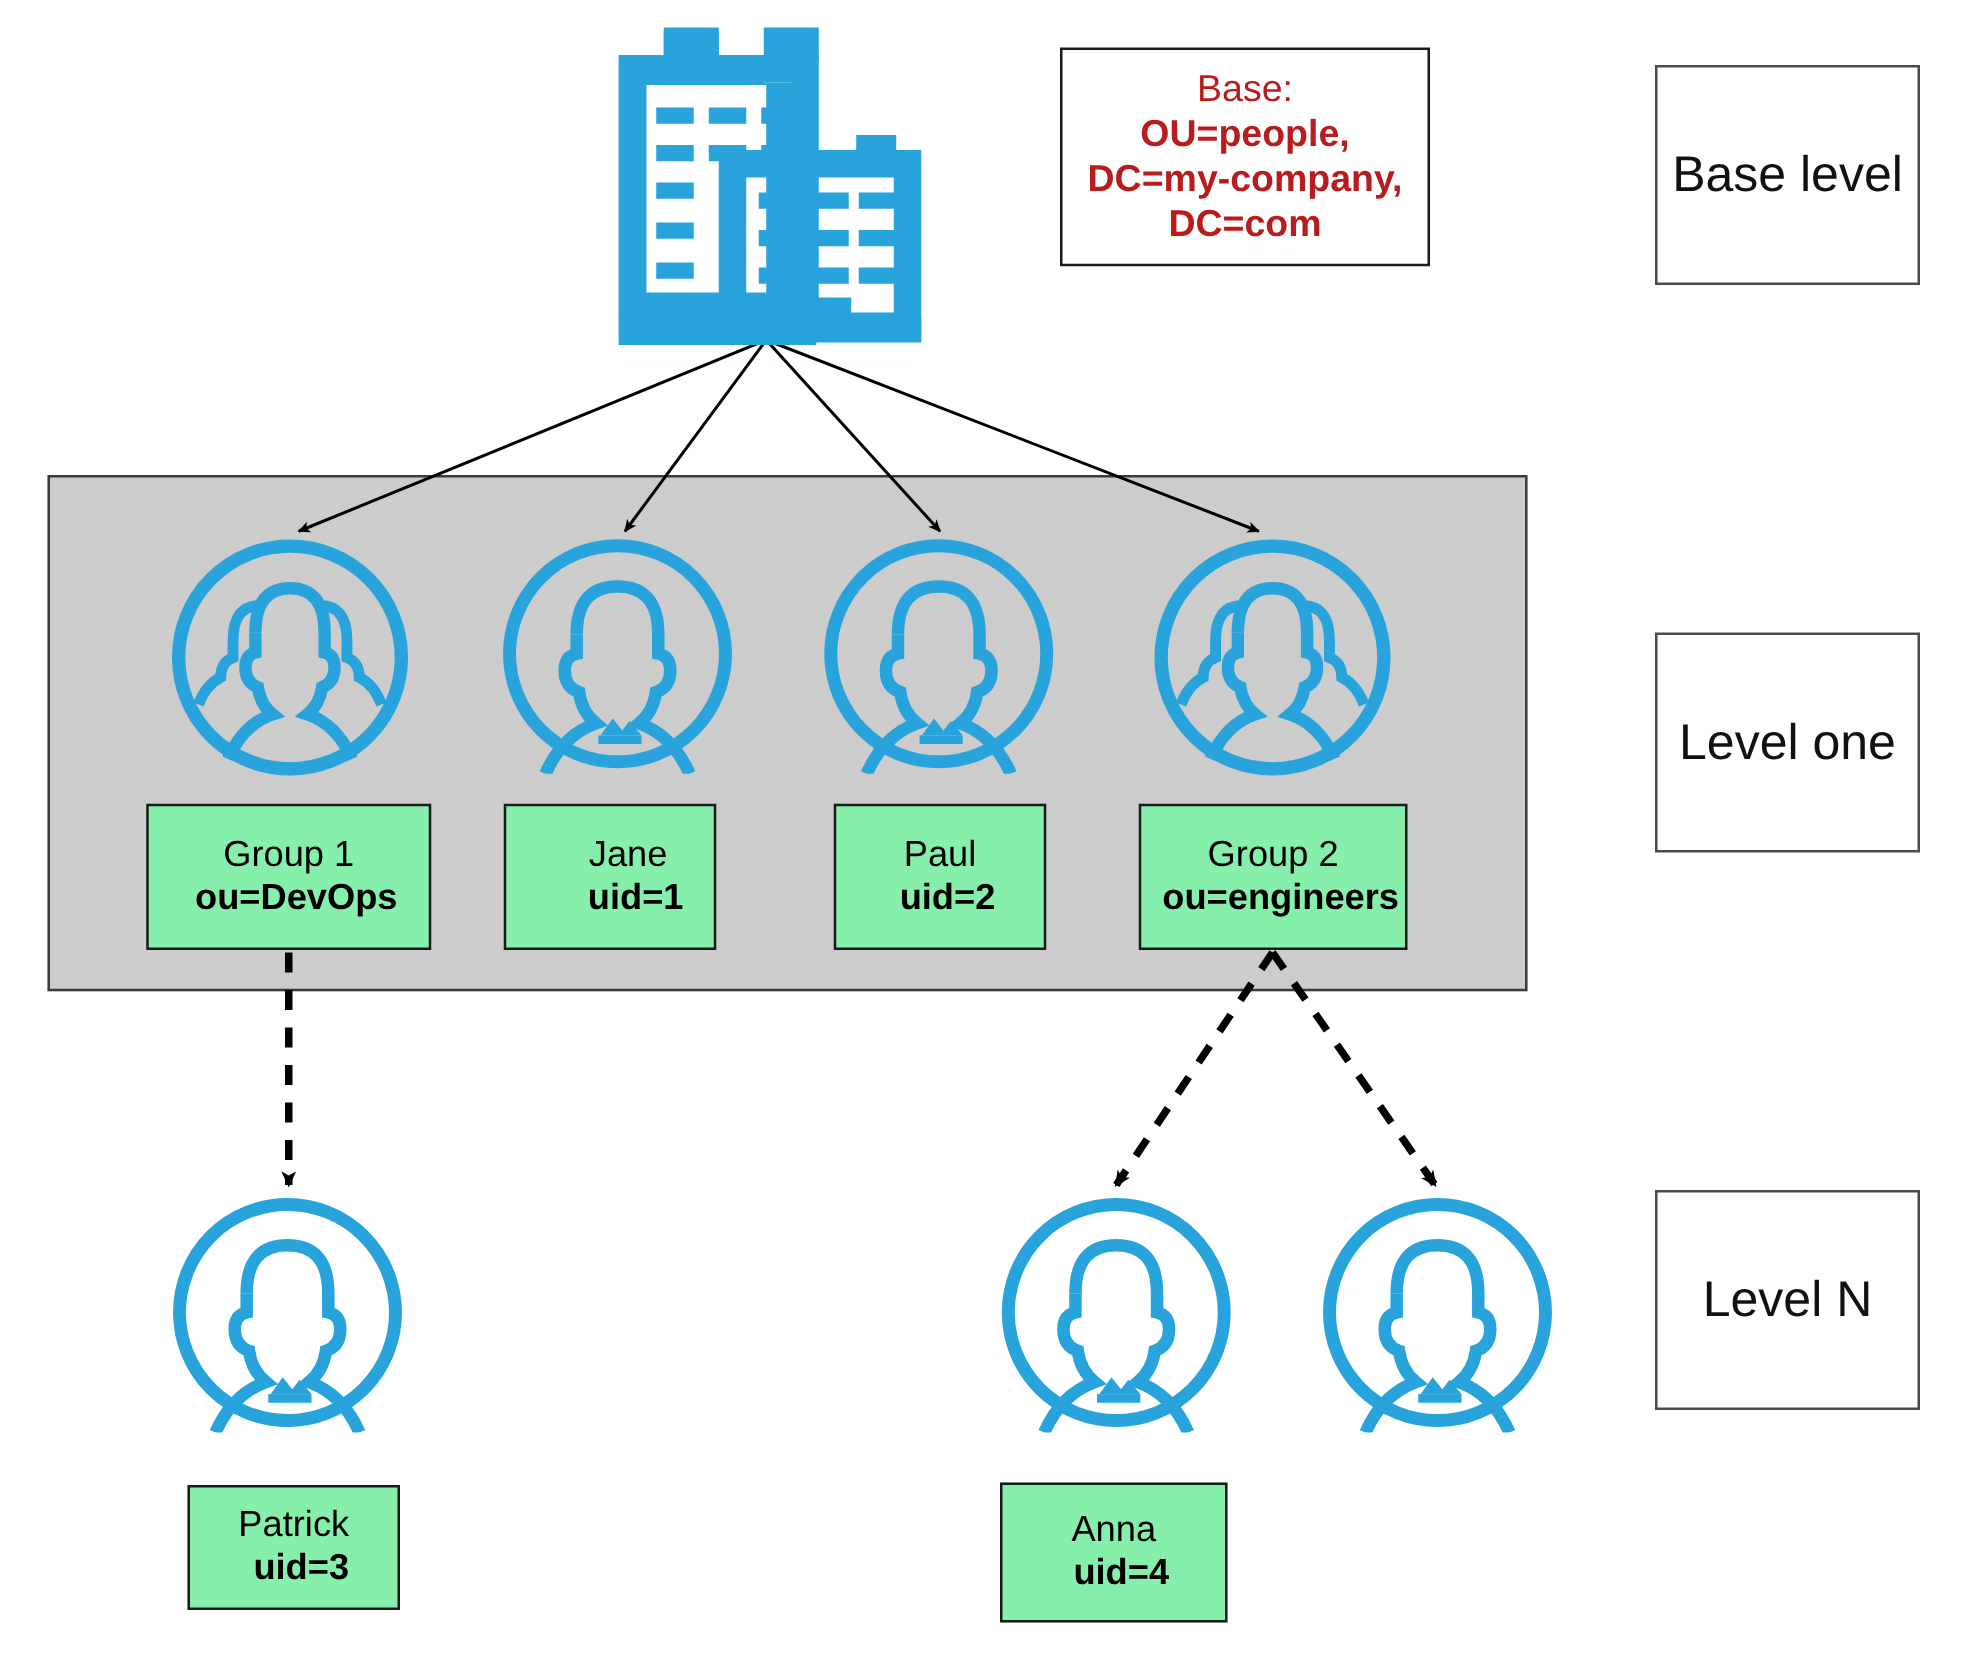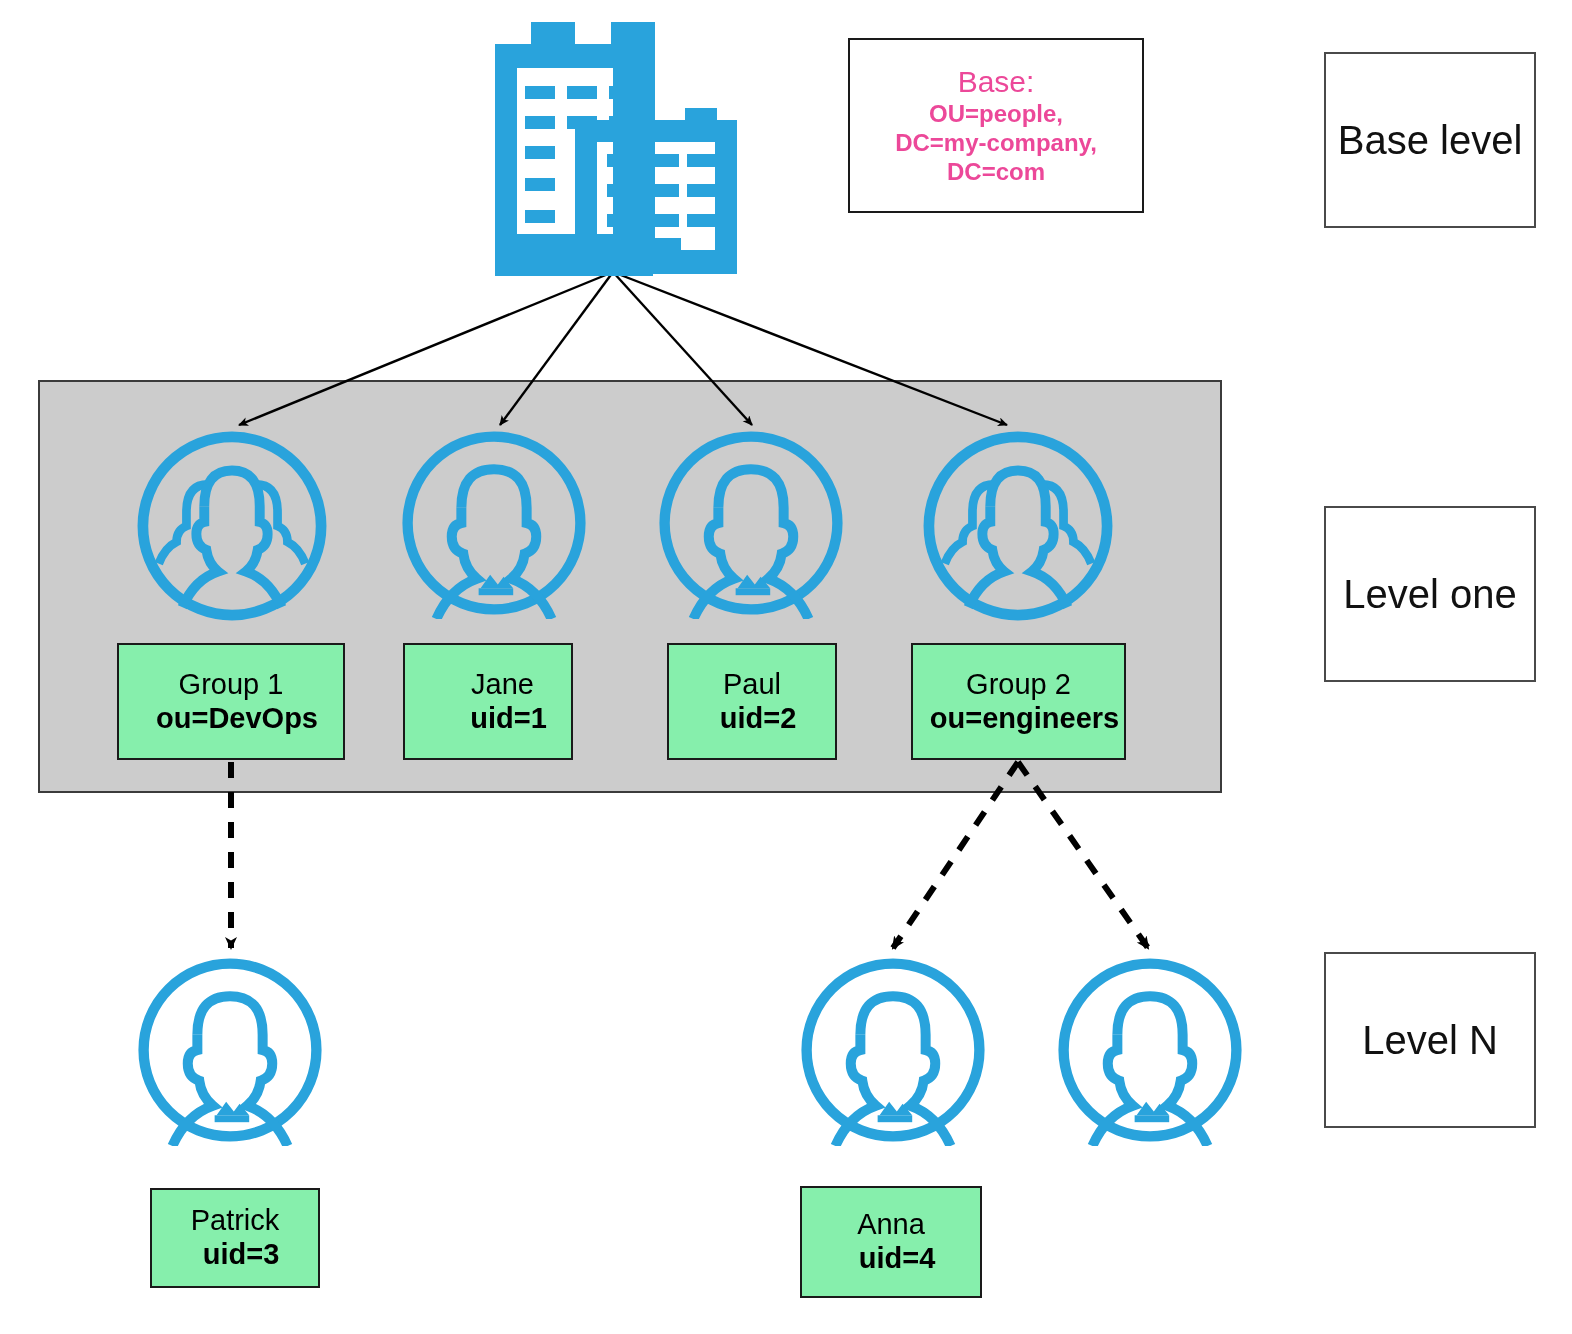--- a/index.html
+++ b/index.html
@@ -71,25 +71,25 @@
     position: absolute;
     background: #ffffff;
     border: 2px solid #1a1a1a;
     box-sizing: border-box;
     display: flex;
     flex-direction: column;
     align-items: center;
     justify-content: center;
     text-align: center;
     line-height: 1.2;
-    color: #ec4899;
+    color: #b91c1c;
     padding: 4px 10px;
   }
   .base-box .bl-normal { font-size: 30px; font-weight: normal; white-space: nowrap; }
-  .base-box .bl-bold   { font-size: 24px; font-weight: bold;   white-space: nowrap; }
+  .base-box .bl-bold   { font-size: 30px; font-weight: bold;   white-space: nowrap; }
 
   
   .icon-holder {
     position: absolute;
   }
   .icon-holder svg { display: block; }
 
   
   #links {
     position: absolute;

